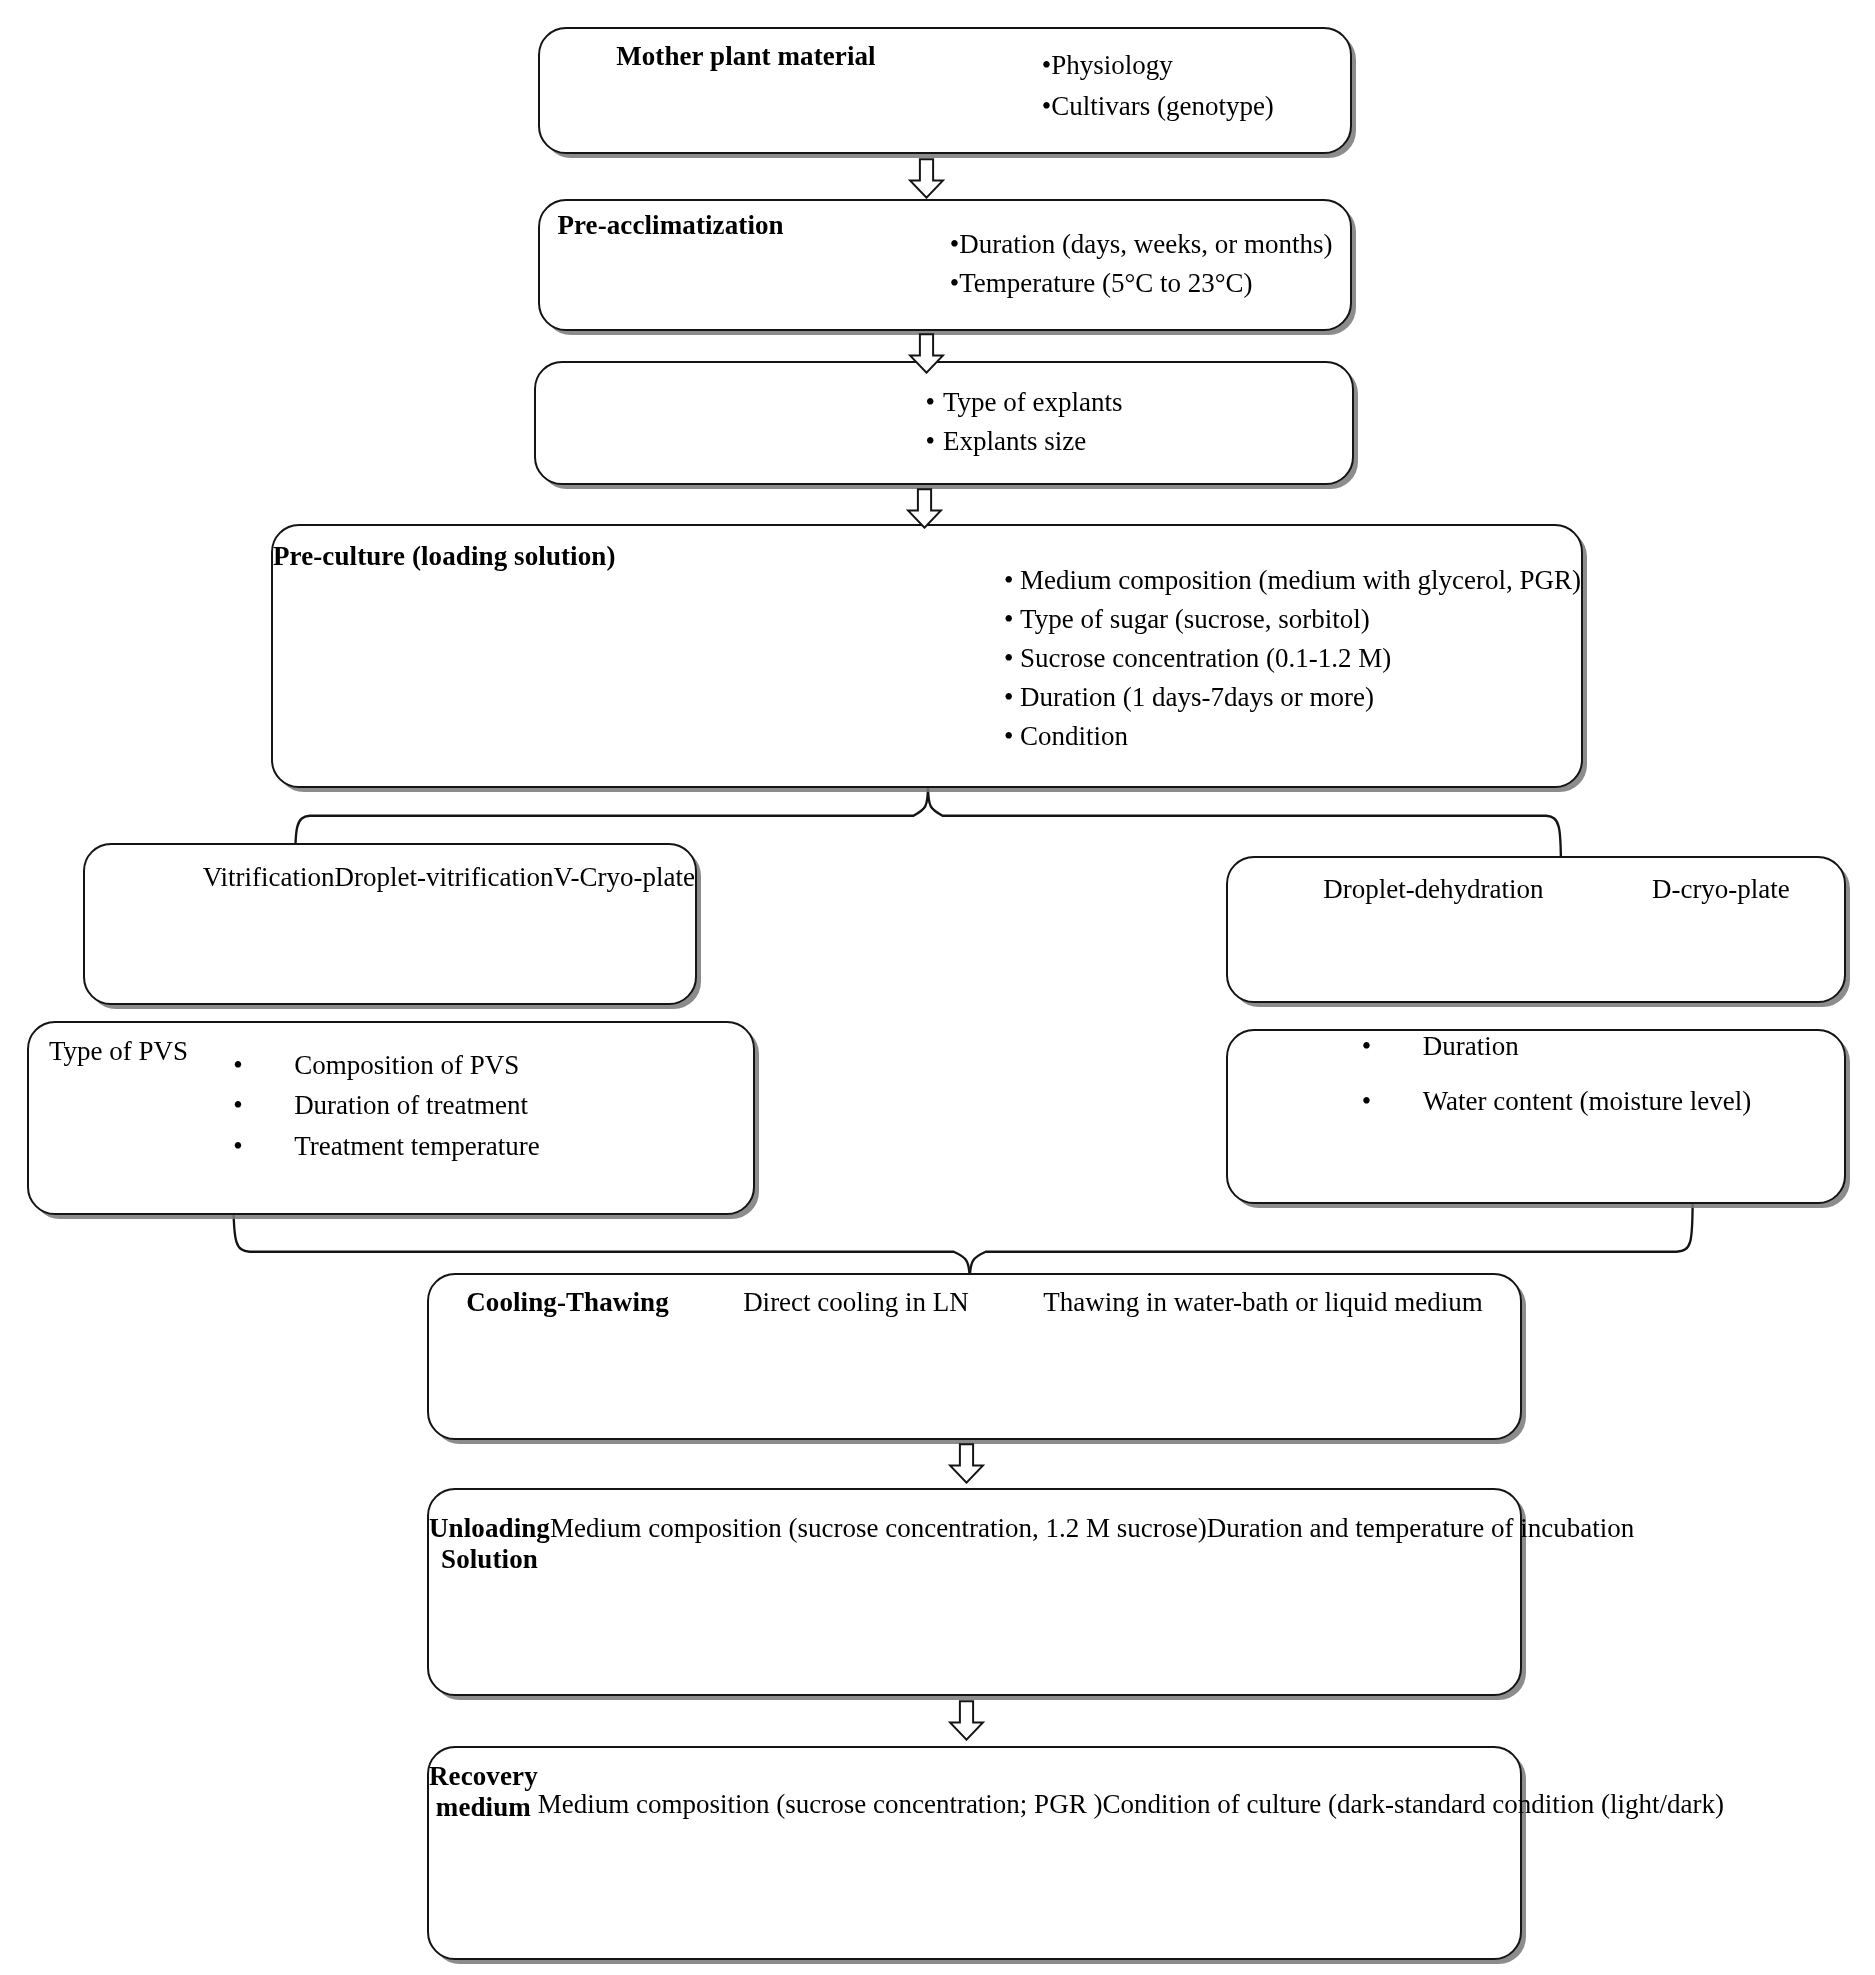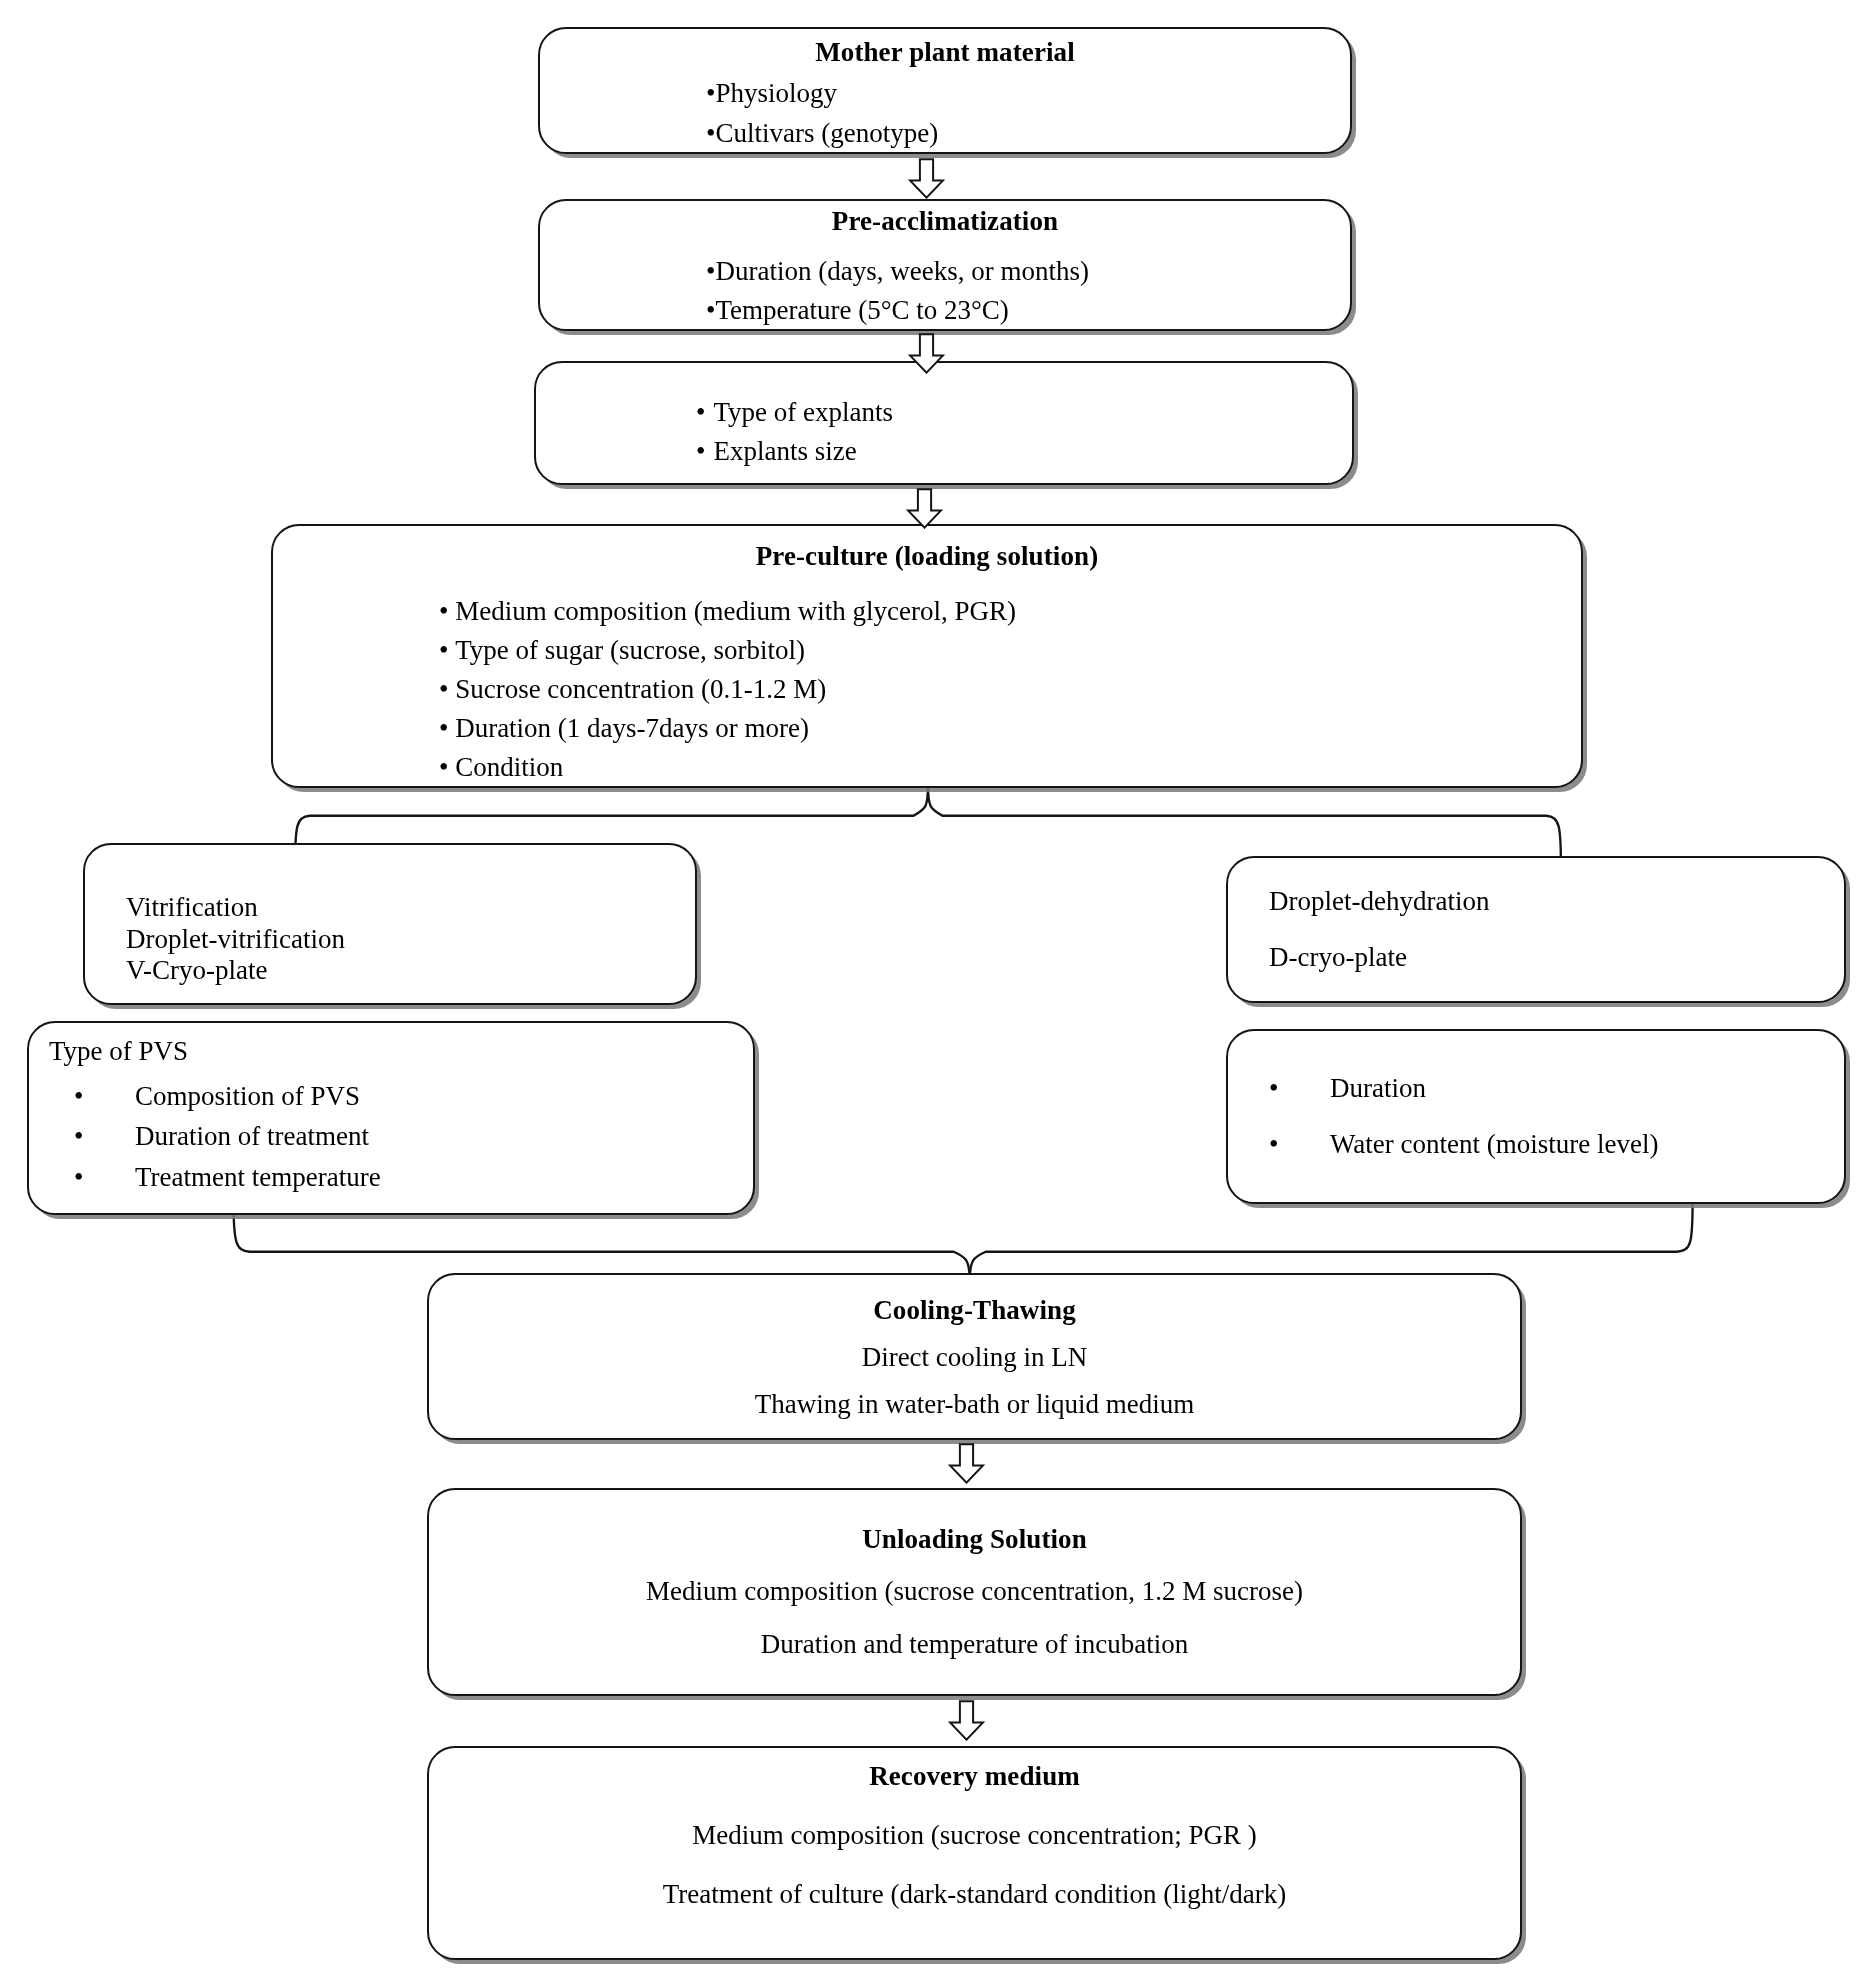--- a/index.html
+++ b/index.html
@@ -23,21 +23,21 @@
     background:#ffffff;
     border:2px solid #141414;
     border-radius:28px;
     box-shadow:4.7px 4.7px 0 -0.7px rgba(120,120,120,0.85);
     z-index:5;
   }
   .box-inner{
     position:absolute;
     left:0; right:0; top:0; bottom:0;
     display:flex;
-    flex-direction:column;
+    flex-direction:row;
     justify-content:center;
   }
 
   .title{
     font-weight:bold;
     text-align:center;
     font-size:27px;
     line-height:1.15;
     letter-spacing:0.1px;
   }
@@ -280,18 +280,18 @@
   <div class="arrow" style="left:948px; top:1700px;">
     <svg viewBox="0 0 56 62" preserveAspectRatio="none">
       <polygon points="18,2 38,2 38,34 53,34 28,60 3,34 18,34" fill="#ffffff" stroke="#141414" stroke-width="3"></polygon>
     </svg>
   </div>
 
   <div class="box" style="left:427px; top:1746px; width:1095px; height:214px;">
     <div class="box-inner" style="padding:13.4px 0 39px 0; justify-content:flex-start;">
       <div class="title">Recovery medium</div>
       <div class="line center" style="margin-top:28px;">Medium composition (sucrose concentration; PGR )</div>
-      <div class="line center" style="margin-top:28px;">Treatment of culture (dark-standard condition (light/dark)</div>
+      <div class="line center" style="margin-top:28px;">Condition of culture (dark-standard condition (light/dark)</div>
     </div>
   </div>
 
 </div>
 
 
 </body></html>

